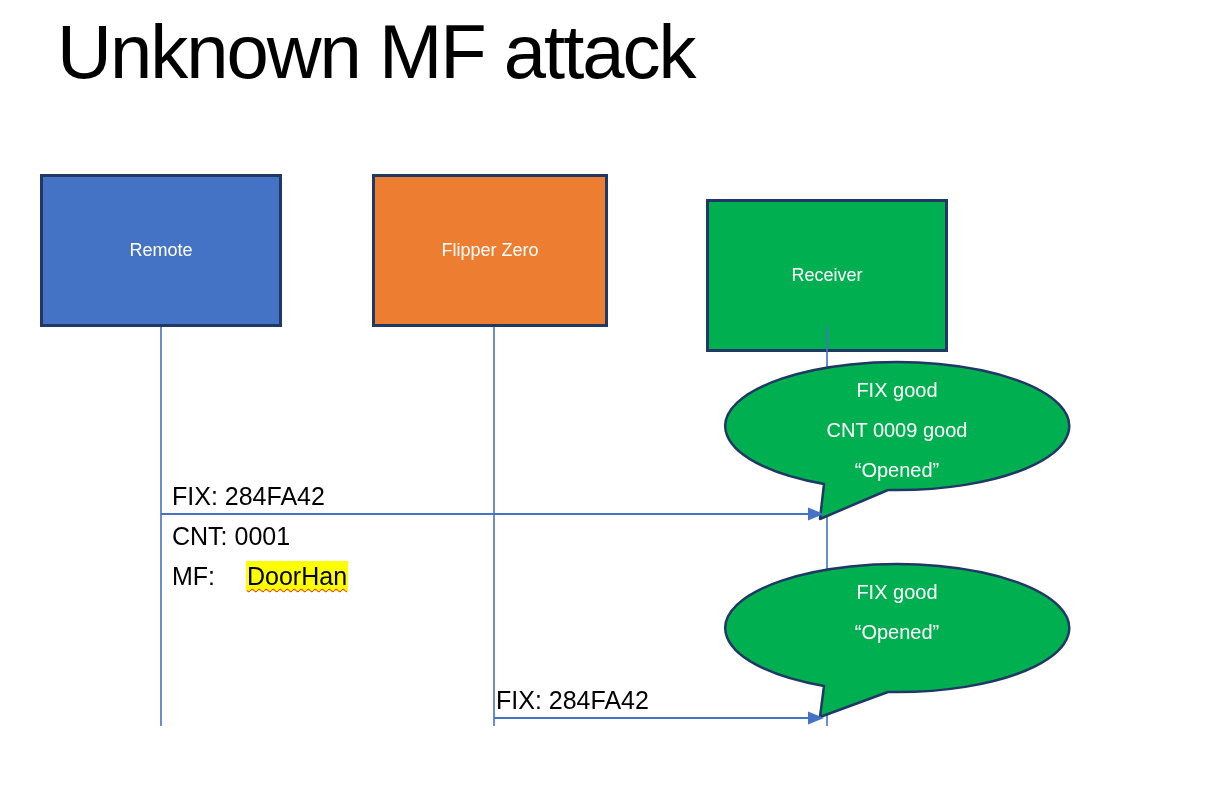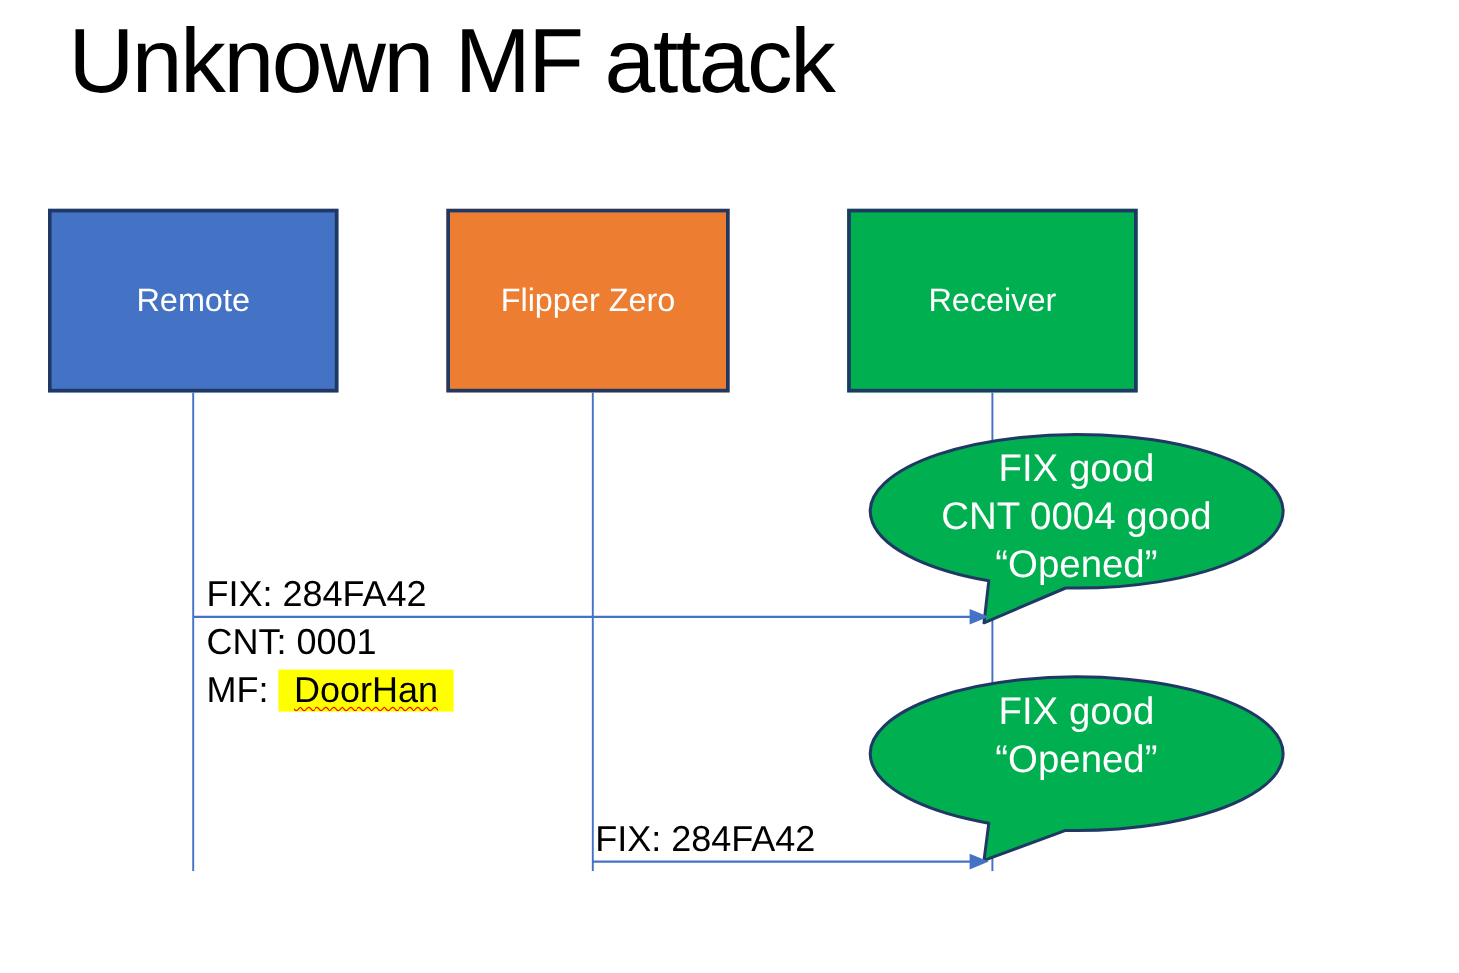--- a/index.html
+++ b/index.html
@@ -8,42 +8,42 @@
     font-family:"Liberation Sans",sans-serif;overflow:hidden;
   }
   .slide-title{
     position:absolute;left:57px;top:4px;width:900px;height:96px;
     font-size:76px;font-weight:300;letter-spacing:-2px;color:#000;
     line-height:96px;white-space:nowrap;
   }
   .actor{
     position:absolute;top:174px;height:153px;box-sizing:border-box;
     border:3px solid #1F3864;display:flex;align-items:center;justify-content:center;
-    color:#fff;font-size:27px;
+    color:#fff;font-size:18px;
   }
   .actor-remote{left:40px;width:242px;background:#4472C4;}
   .actor-flipper{left:372px;width:236px;background:#ED7D31;}
-  .actor-receiver{left:706px;width:242px;background:#00B050;}
+  .actor-receiver{left:706px;width:242px;background:#00B050;margin-top:25px;}
   .diagram-svg{position:absolute;left:0;top:0;width:1216px;height:811px;}
   .msg{
-    position:absolute;font-size:30px;color:#000;line-height:40px;white-space:nowrap;
+    position:absolute;font-size:25px;color:#000;line-height:40px;white-space:nowrap;
   }
   .msg-1{left:172px;top:476px;}
   .msg-2{left:496px;top:680px;}
-  .hl{background:#FFFF00;padding:1px 13px;}
+  .hl{background:#FFFF00;padding:1px 1px;margin-left:24px;}
   .squiggle{
     text-decoration-line:underline;
     text-decoration-style:wavy;
     text-decoration-color:#FF0000;
     text-decoration-thickness:1px;
     text-underline-offset:3px;
   }
   .callout-text{
     position:absolute;left:742px;width:310px;text-align:center;
-    color:#fff;font-size:32px;line-height:40px;
+    color:#fff;font-size:20px;line-height:40px;
   }
   .callout-text-1{top:370px;}
   .callout-text-2{top:572px;}
 </style>
 </head>
 <body>
 
 <div class="slide">
 
   <div class="slide-title">Unknown MF attack</div>
@@ -82,21 +82,21 @@
     <div><span>CNT: </span><span>0001</span></div>
     <div><span>MF: </span><span class="hl squiggle">DoorHan</span></div>
   </div>
 
   <div class="msg msg-2">
     <div>FIX: 284FA42</div>
   </div>
 
   <div class="callout-text callout-text-1">
     <div>FIX good</div>
-    <div>CNT 0004 good</div>
+    <div>CNT 0009 good</div>
     <div>“Opened”</div>
   </div>
   <div class="callout-text callout-text-2">
     <div>FIX good</div>
     <div>“Opened”</div>
   </div>
 
 </div>
 
 </body></html>

